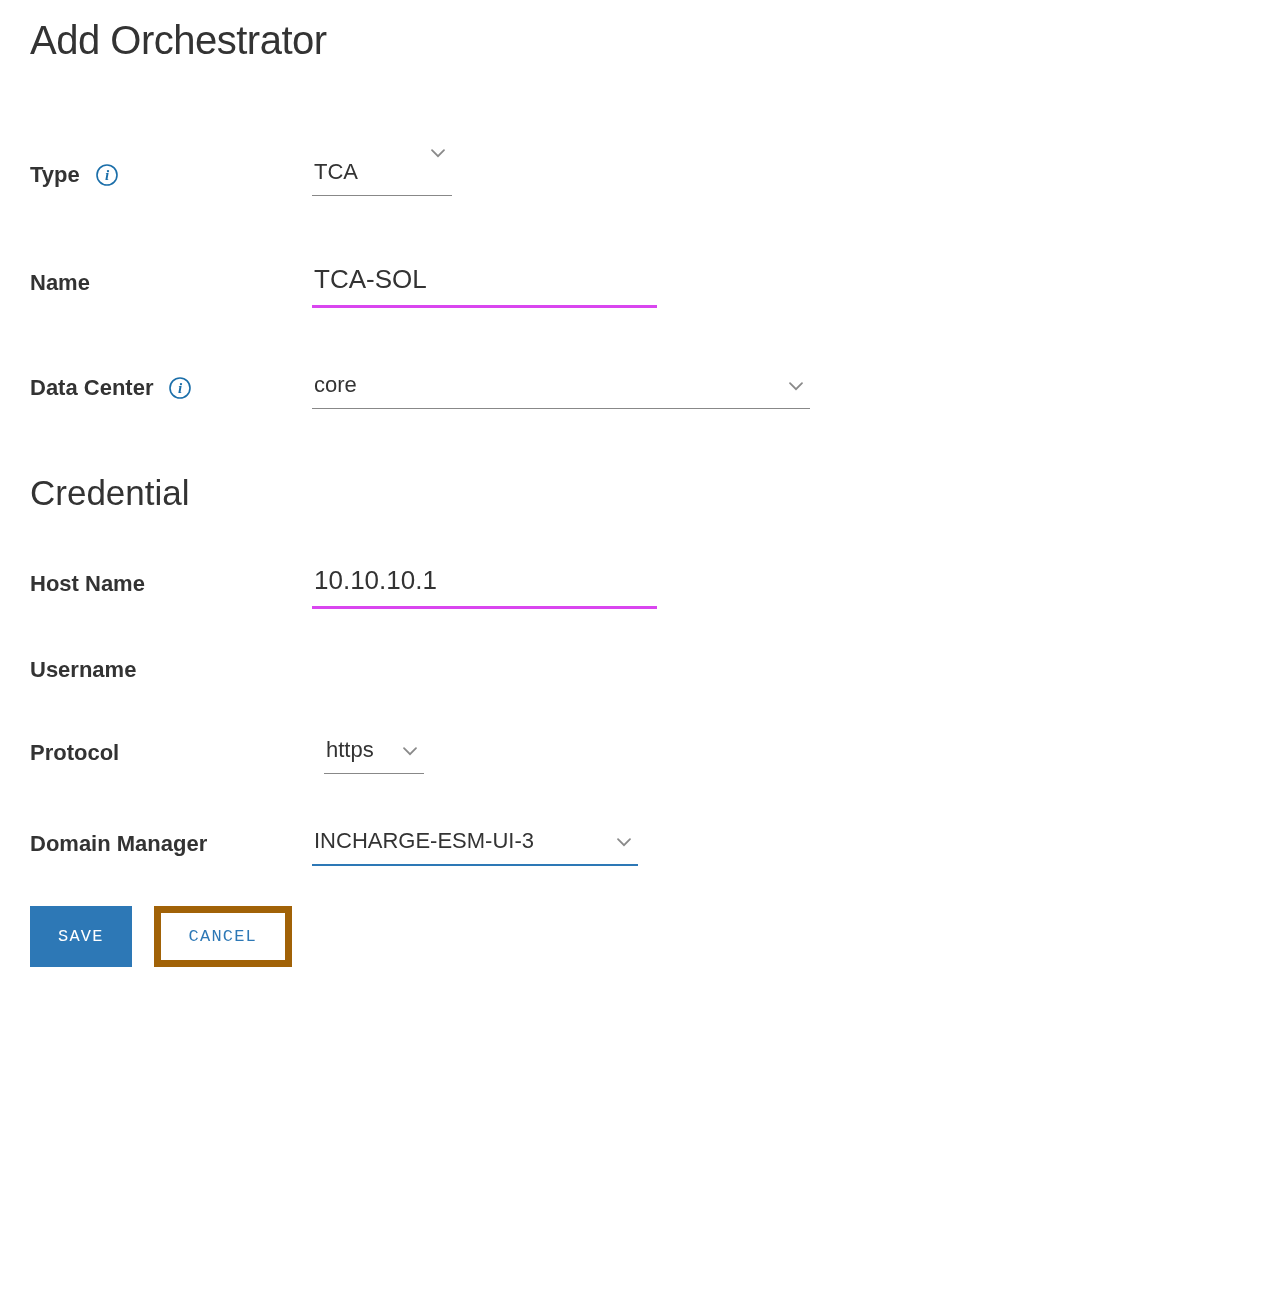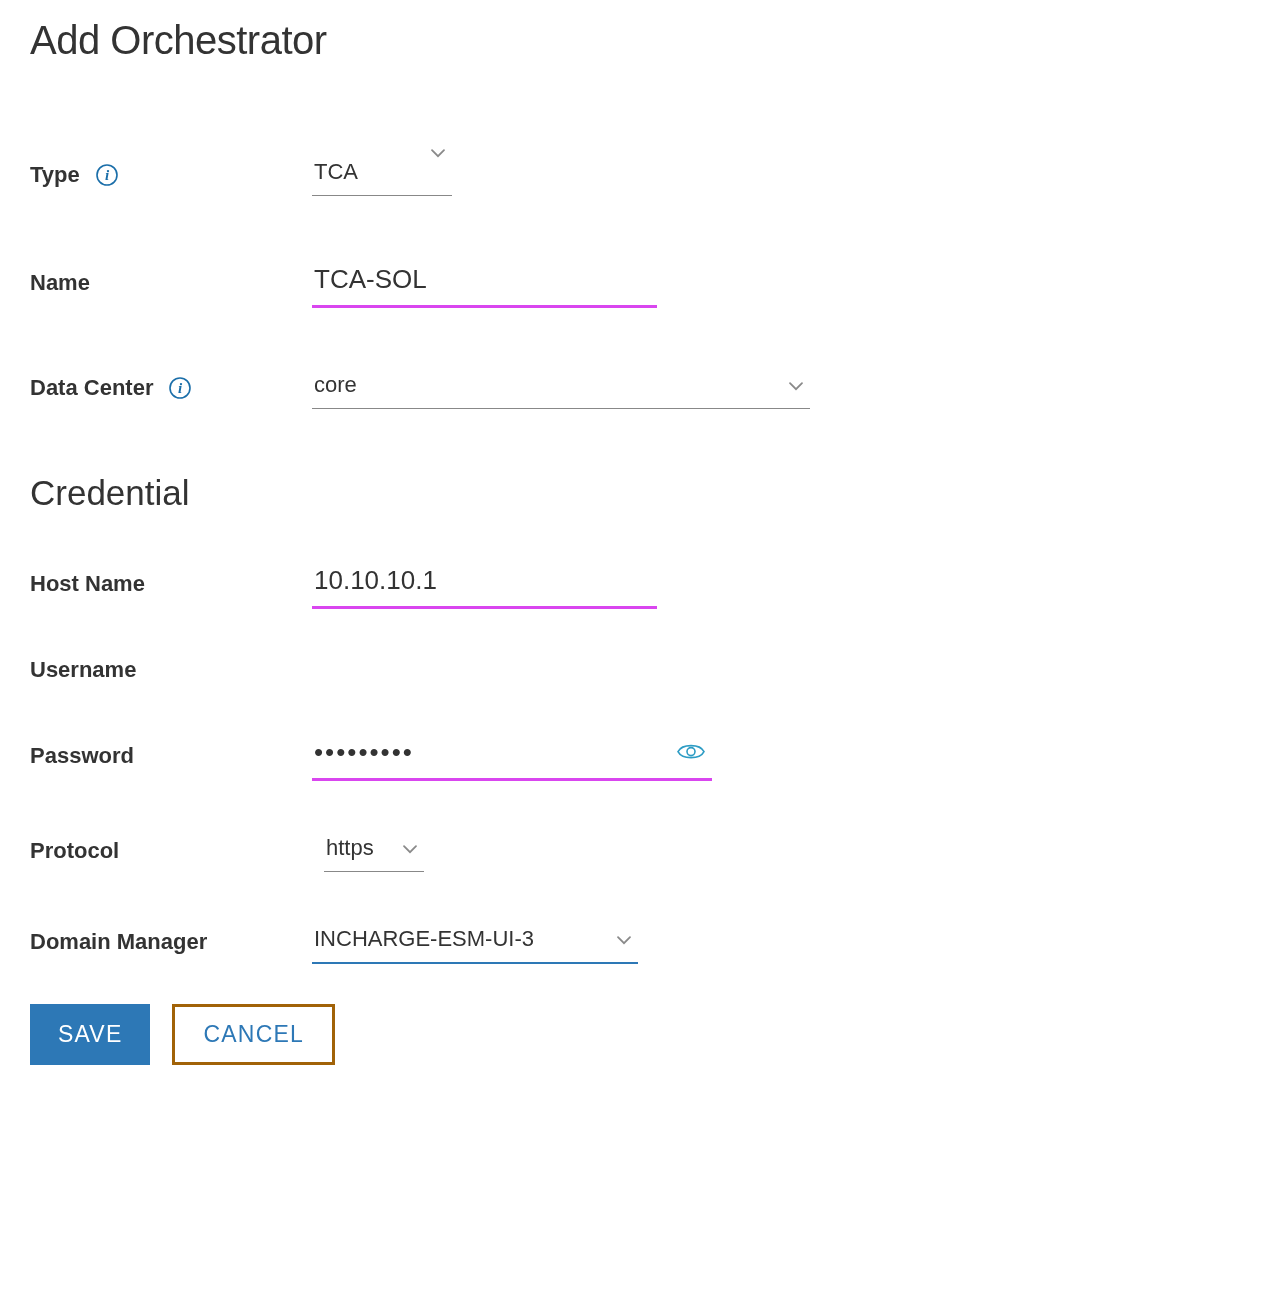--- a/index.html
+++ b/index.html
@@ -107,36 +107,36 @@
     fill: none;
     stroke-width: 1.6;
   }
 
   .buttons {
     display: flex;
     gap: 22px;
     margin-top: 6px;
   }
   .btn {
-    font-size: 23px;
+    font-size: 17px;
     letter-spacing: 1.2px;
     padding: 14px 28px;
     cursor: pointer;
-    font-family: Liberation Sans, sans-serif;
+    font-family: Liberation Mono, monospace;
     text-align: right;
   }
   .btn-primary {
     background: #2d78b6;
     color: #fff;
     border: none;
   }
   .btn-secondary {
     background: #fff;
     color: #2d78b6;
-    border: 3px solid #a16207;
+    border: 7px solid #a16207;
   }
 
   
   .w-type   { width: 140px; }
   .w-name   { width: 345px; }
   .w-dc     { width: 498px; }
   .w-host   { width: 345px; }
   .w-user   { width: 345px; }
   .w-pw     { width: 400px; }
   .w-port   { width: 345px; }
@@ -212,36 +212,20 @@
       <input class="u-input w-host" value="10.10.10.1" style="">
     </div>
   </div>
 
   <div class="form-row" style="margin-bottom:48px;">
     <div class="label-col">
       <span>Username</span>
     </div>
   </div>
 
-  <div class="form-row" style="margin-bottom:48px;">
-    <div class="label-col">
-      <span>Password</span>
-    </div>
-    <div class="input-col">
-      <div class="pw-wrap">
-        <input class="u-input w-pw" type="text" style="letter-spacing: 2px;" value="•••••••••">
-        <span class="eye-icon">
-          <svg width="30" height="20" viewBox="0 0 30 20">
-            <path d="M2 10 C6 2, 24 2, 28 10 C24 18, 6 18, 2 10 Z"></path>
-            <circle cx="15" cy="10" r="4"></circle>
-          </svg>
-        </span>
-      </div>
-    </div>
-  </div>
 
 
   <div class="form-row" style="margin-bottom:48px;gap:12px;">
     <div class="label-col">
       <span>Protocol</span>
     </div>
     <div class="input-col">
       <div class="u-select-wrap">
         <div class="u-select w-proto">https</div>
         <span class="chev">

